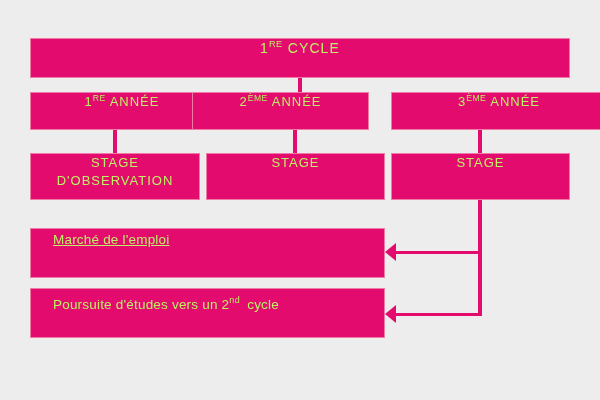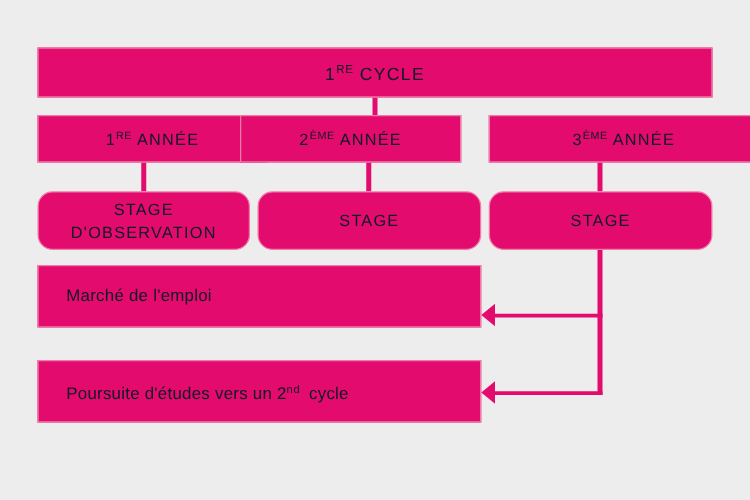--- a/index.html
+++ b/index.html
@@ -27,24 +27,24 @@
     background: #e30b6d;
     z-index: 1;
   }
 
   
   .box {
     position: absolute;
     box-sizing: border-box;
     background: #e30b6d;
     border: 1px solid #f07ba8;
-    color: #0f172a;
+    color: #bef264;
     z-index: 3;
     display: flex;
-    align-items: center;
+    align-items: flex-start;
     letter-spacing: 0.6px;
   }
 
   
   .box.cycle {
     left: 30px;
     top: 38px;
     width: 540px;
     height: 40px;
     justify-content: center;
@@ -66,36 +66,35 @@
 
   
   .box.stage {
     top: 153px;
     height: 47px;
     justify-content: center;
     text-align: center;
     font-size: 13px;
     letter-spacing: 1px;
     line-height: 18px;
-    border-radius: 12px;
   }
   .box.stage.c1 { left: 30px;  width: 170px; }
   .box.stage.c2 { left: 206px; width: 179px; }
   .box.stage.c3 { left: 391px; width: 179px; }
 
   
   .box.outcome {
     left: 30px;
     width: 355px;
     padding-left: 22px;
     font-size: 13.5px;
     letter-spacing: 0.2px;
     line-height: 22px;
   }
-  .box.outcome.o1 { top: 212px; height: 50px; }
+  .box.outcome.o1 { top: 228px; height: 50px; text-decoration: underline; }
   .box.outcome.o2 { top: 288px; height: 50px; }
 
   sup {
     font-size: 0.66em;
     vertical-align: super;
     letter-spacing: 0.5px;
   }
   .sp { display: inline-block; width: 7px; }
 
   

